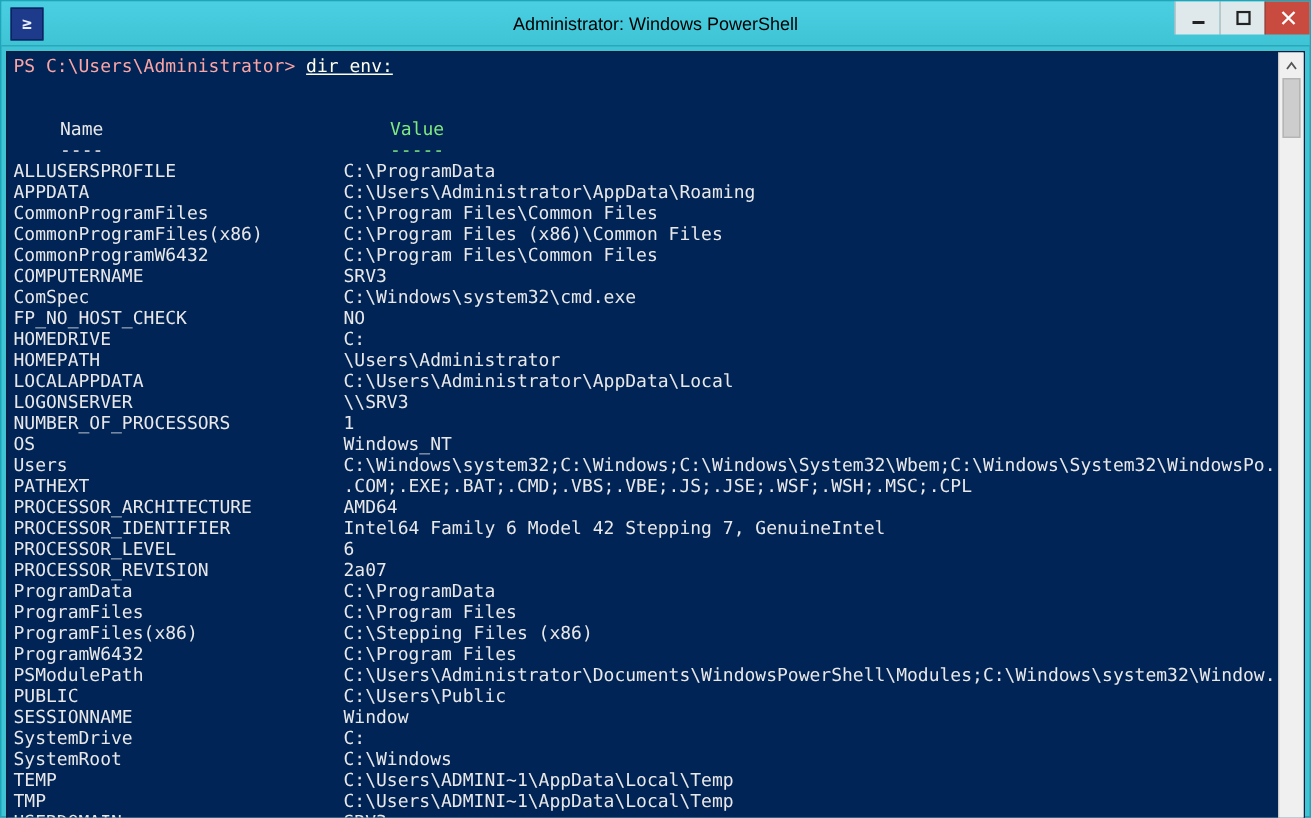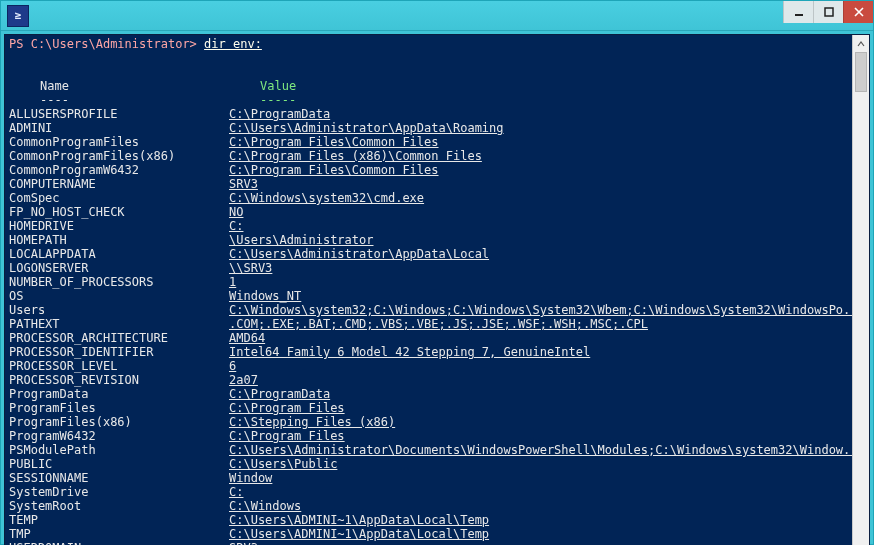--- a/index.html
+++ b/index.html
@@ -79,31 +79,32 @@
   .sb-track { flex: 1 1 auto; background: #f0f0f0; position: relative; }
   .sb-thumb {
     position: absolute; left: 2px; right: 2px; top: 0; height: 40px;
     background: #cdcdcd; border: 1px solid #b5b5b5;
   }
 
   .prompt { color: #fca5a5; }
   .cmd { color: #ffffee; text-decoration: underline; }
   .hdr { color: #7fe97f; padding-left: 31px; }
   .row-name { display: inline-block; width: 220px; color: #e8e8e8; }
-  .row-val { color: #e8e8e8; text-decoration: underline; }
+  .row-val { color: #e8e8e8; }
 </style>
 </head>
 <body>
 
 <div class="window">
 
   <div class="titlebar">
     <div class="icon-slot">
       <span>≥</span>
     </div>
+    <div class="title">Administrator: Windows PowerShell</div>
     <div class="win-controls">
       <div class="win-btn min" title="Minimize">
         <svg width="10" height="10" viewBox="0 0 10 10">
             <rect x="1" y="7" width="8" height="2" fill="#222"></rect>
           </svg>
       </div>
       <div class="win-btn max" title="Maximize">
         <svg width="10" height="10" viewBox="0 0 10 10">
             <rect x="1" y="1" width="8" height="8" fill="none" stroke="#222" stroke-width="1.5"></rect>
           </svg>
@@ -116,21 +117,21 @@
     </div>
   </div>
 
   <div class="client">
     <div class="terminal" id="terminal"><span class="prompt">PS C:\Users\Administrator&gt;</span> <span class="cmd">dir env:</span>
 
 
 <span class="hdr"><span class="row-name">Name</span>Value</span>
 <span class="hdr"><span class="row-name">----</span>-----</span>
 <span class="row-name">ALLUSERSPROFILE</span><span class="row-val">C:\ProgramData</span>
-<span class="row-name">ADMINI</span><span class="row-val">C:\Users\Administrator\AppData\Roaming</span>
+<span class="row-name">APPDATA</span><span class="row-val">C:\Users\Administrator\AppData\Roaming</span>
 <span class="row-name">CommonProgramFiles</span><span class="row-val">C:\Program Files\Common Files</span>
 <span class="row-name">CommonProgramFiles(x86)</span><span class="row-val">C:\Program Files (x86)\Common Files</span>
 <span class="row-name">CommonProgramW6432</span><span class="row-val">C:\Program Files\Common Files</span>
 <span class="row-name">COMPUTERNAME</span><span class="row-val">SRV3</span>
 <span class="row-name">ComSpec</span><span class="row-val">C:\Windows\system32\cmd.exe</span>
 <span class="row-name">FP_NO_HOST_CHECK</span><span class="row-val">NO</span>
 <span class="row-name">HOMEDRIVE</span><span class="row-val">C:</span>
 <span class="row-name">HOMEPATH</span><span class="row-val">\Users\Administrator</span>
 <span class="row-name">LOCALAPPDATA</span><span class="row-val">C:\Users\Administrator\AppData\Local</span>
 <span class="row-name">LOGONSERVER</span><span class="row-val">\\SRV3</span>

